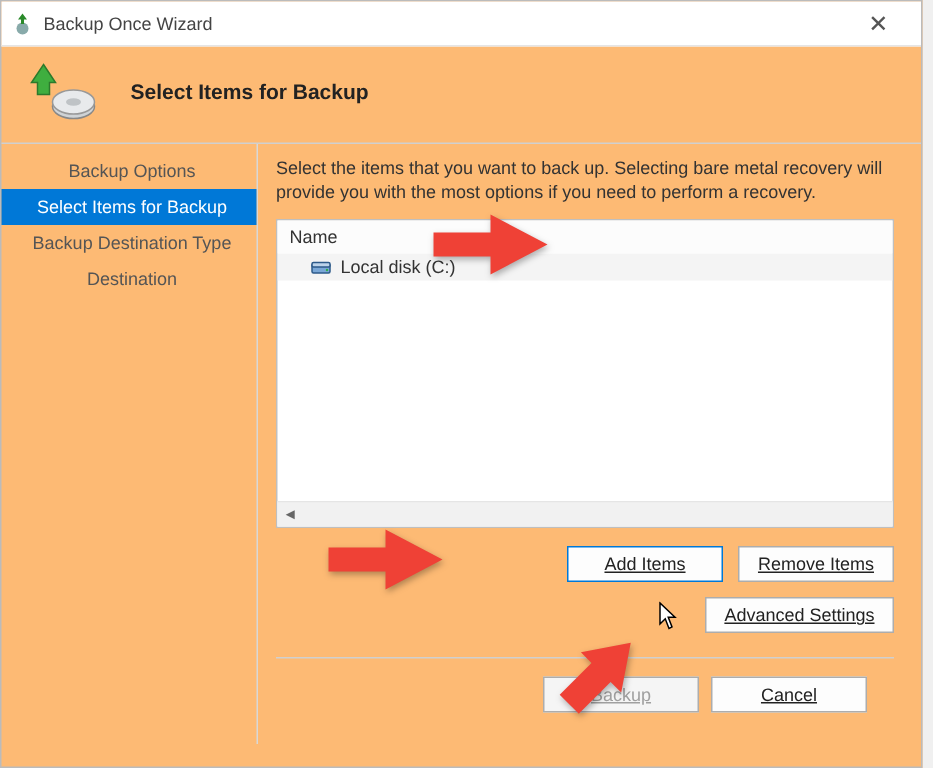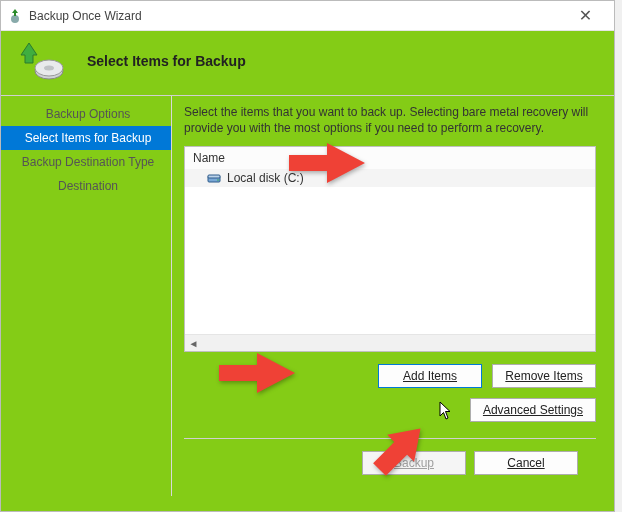--- a/index.html
+++ b/index.html
@@ -9,21 +9,21 @@
     background: #f0f0f0;
     color: #333;
     width: 622px;
     height: 512px;
     overflow: hidden;
   }
   .window {
     position: relative;
     width: 615px;
     height: 512px;
-    background: #84cc16;
+    background: #fdba74;
     border: 1px solid #bbb;
     margin: 0;
   }
   .titlebar {
     height: 30px;
     display: flex;
     align-items: center;
     padding: 0 6px;
     border-bottom: 1px solid #e5e5e5;
     background: #fff;

